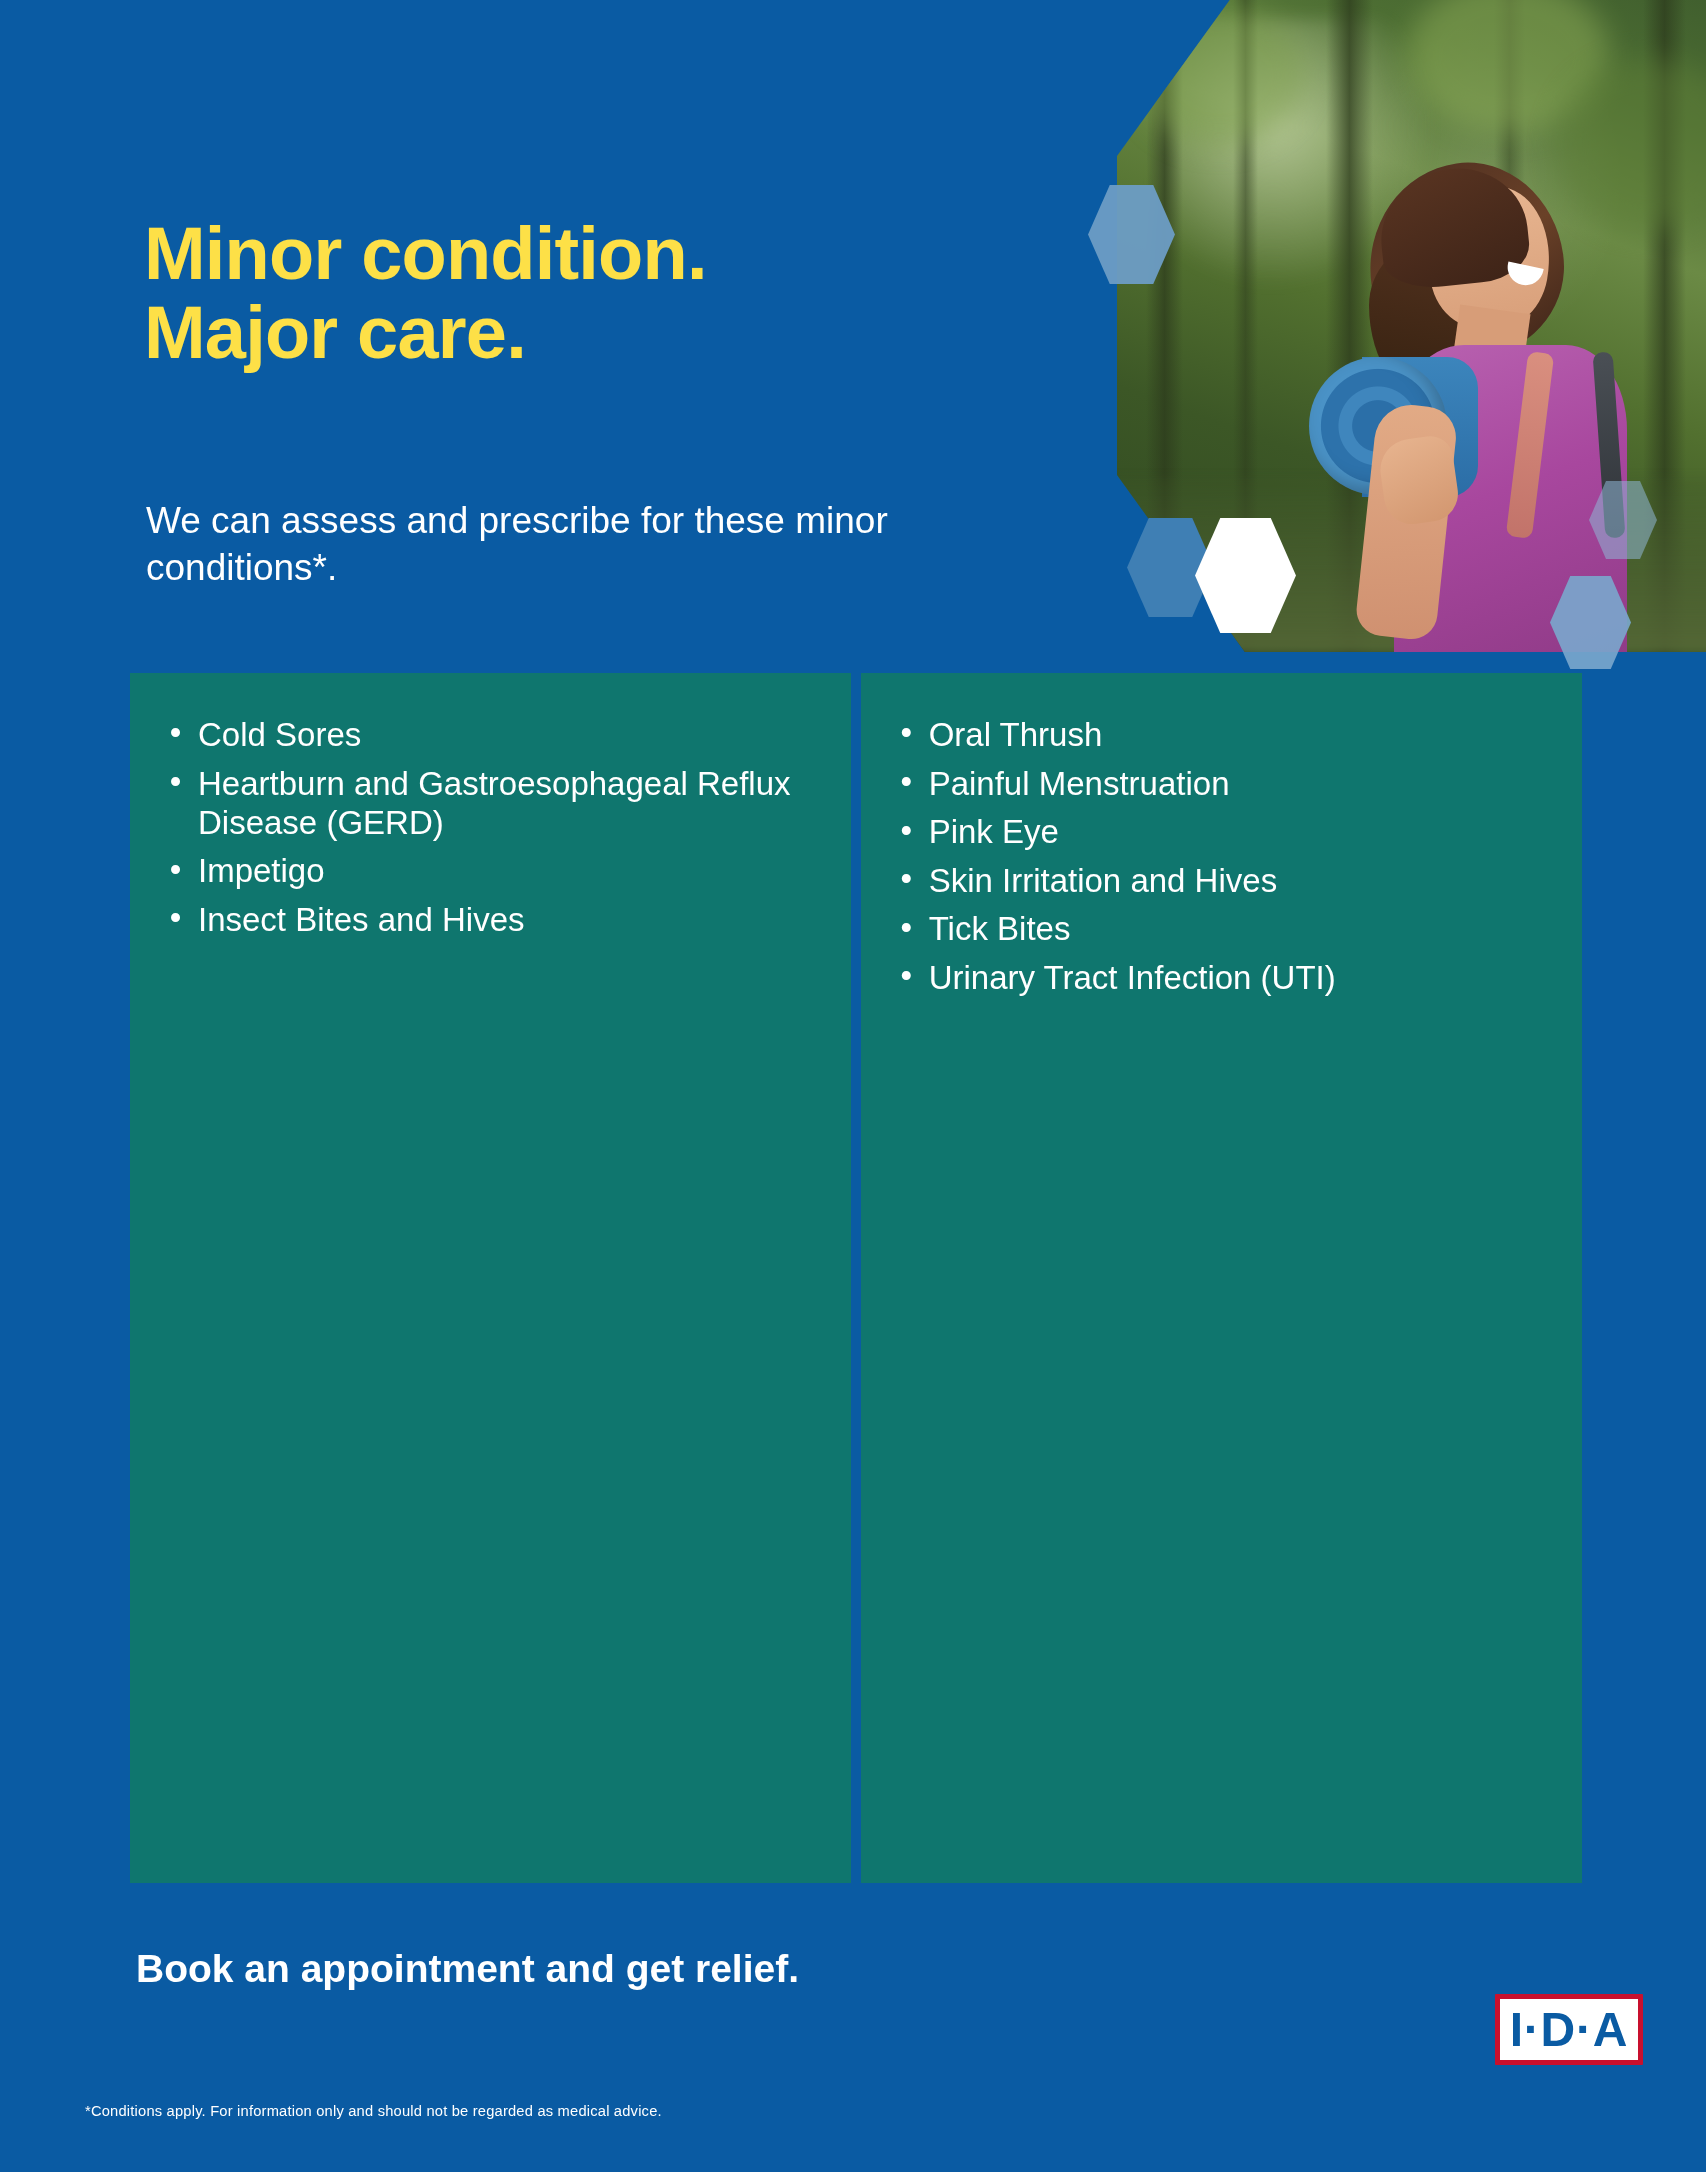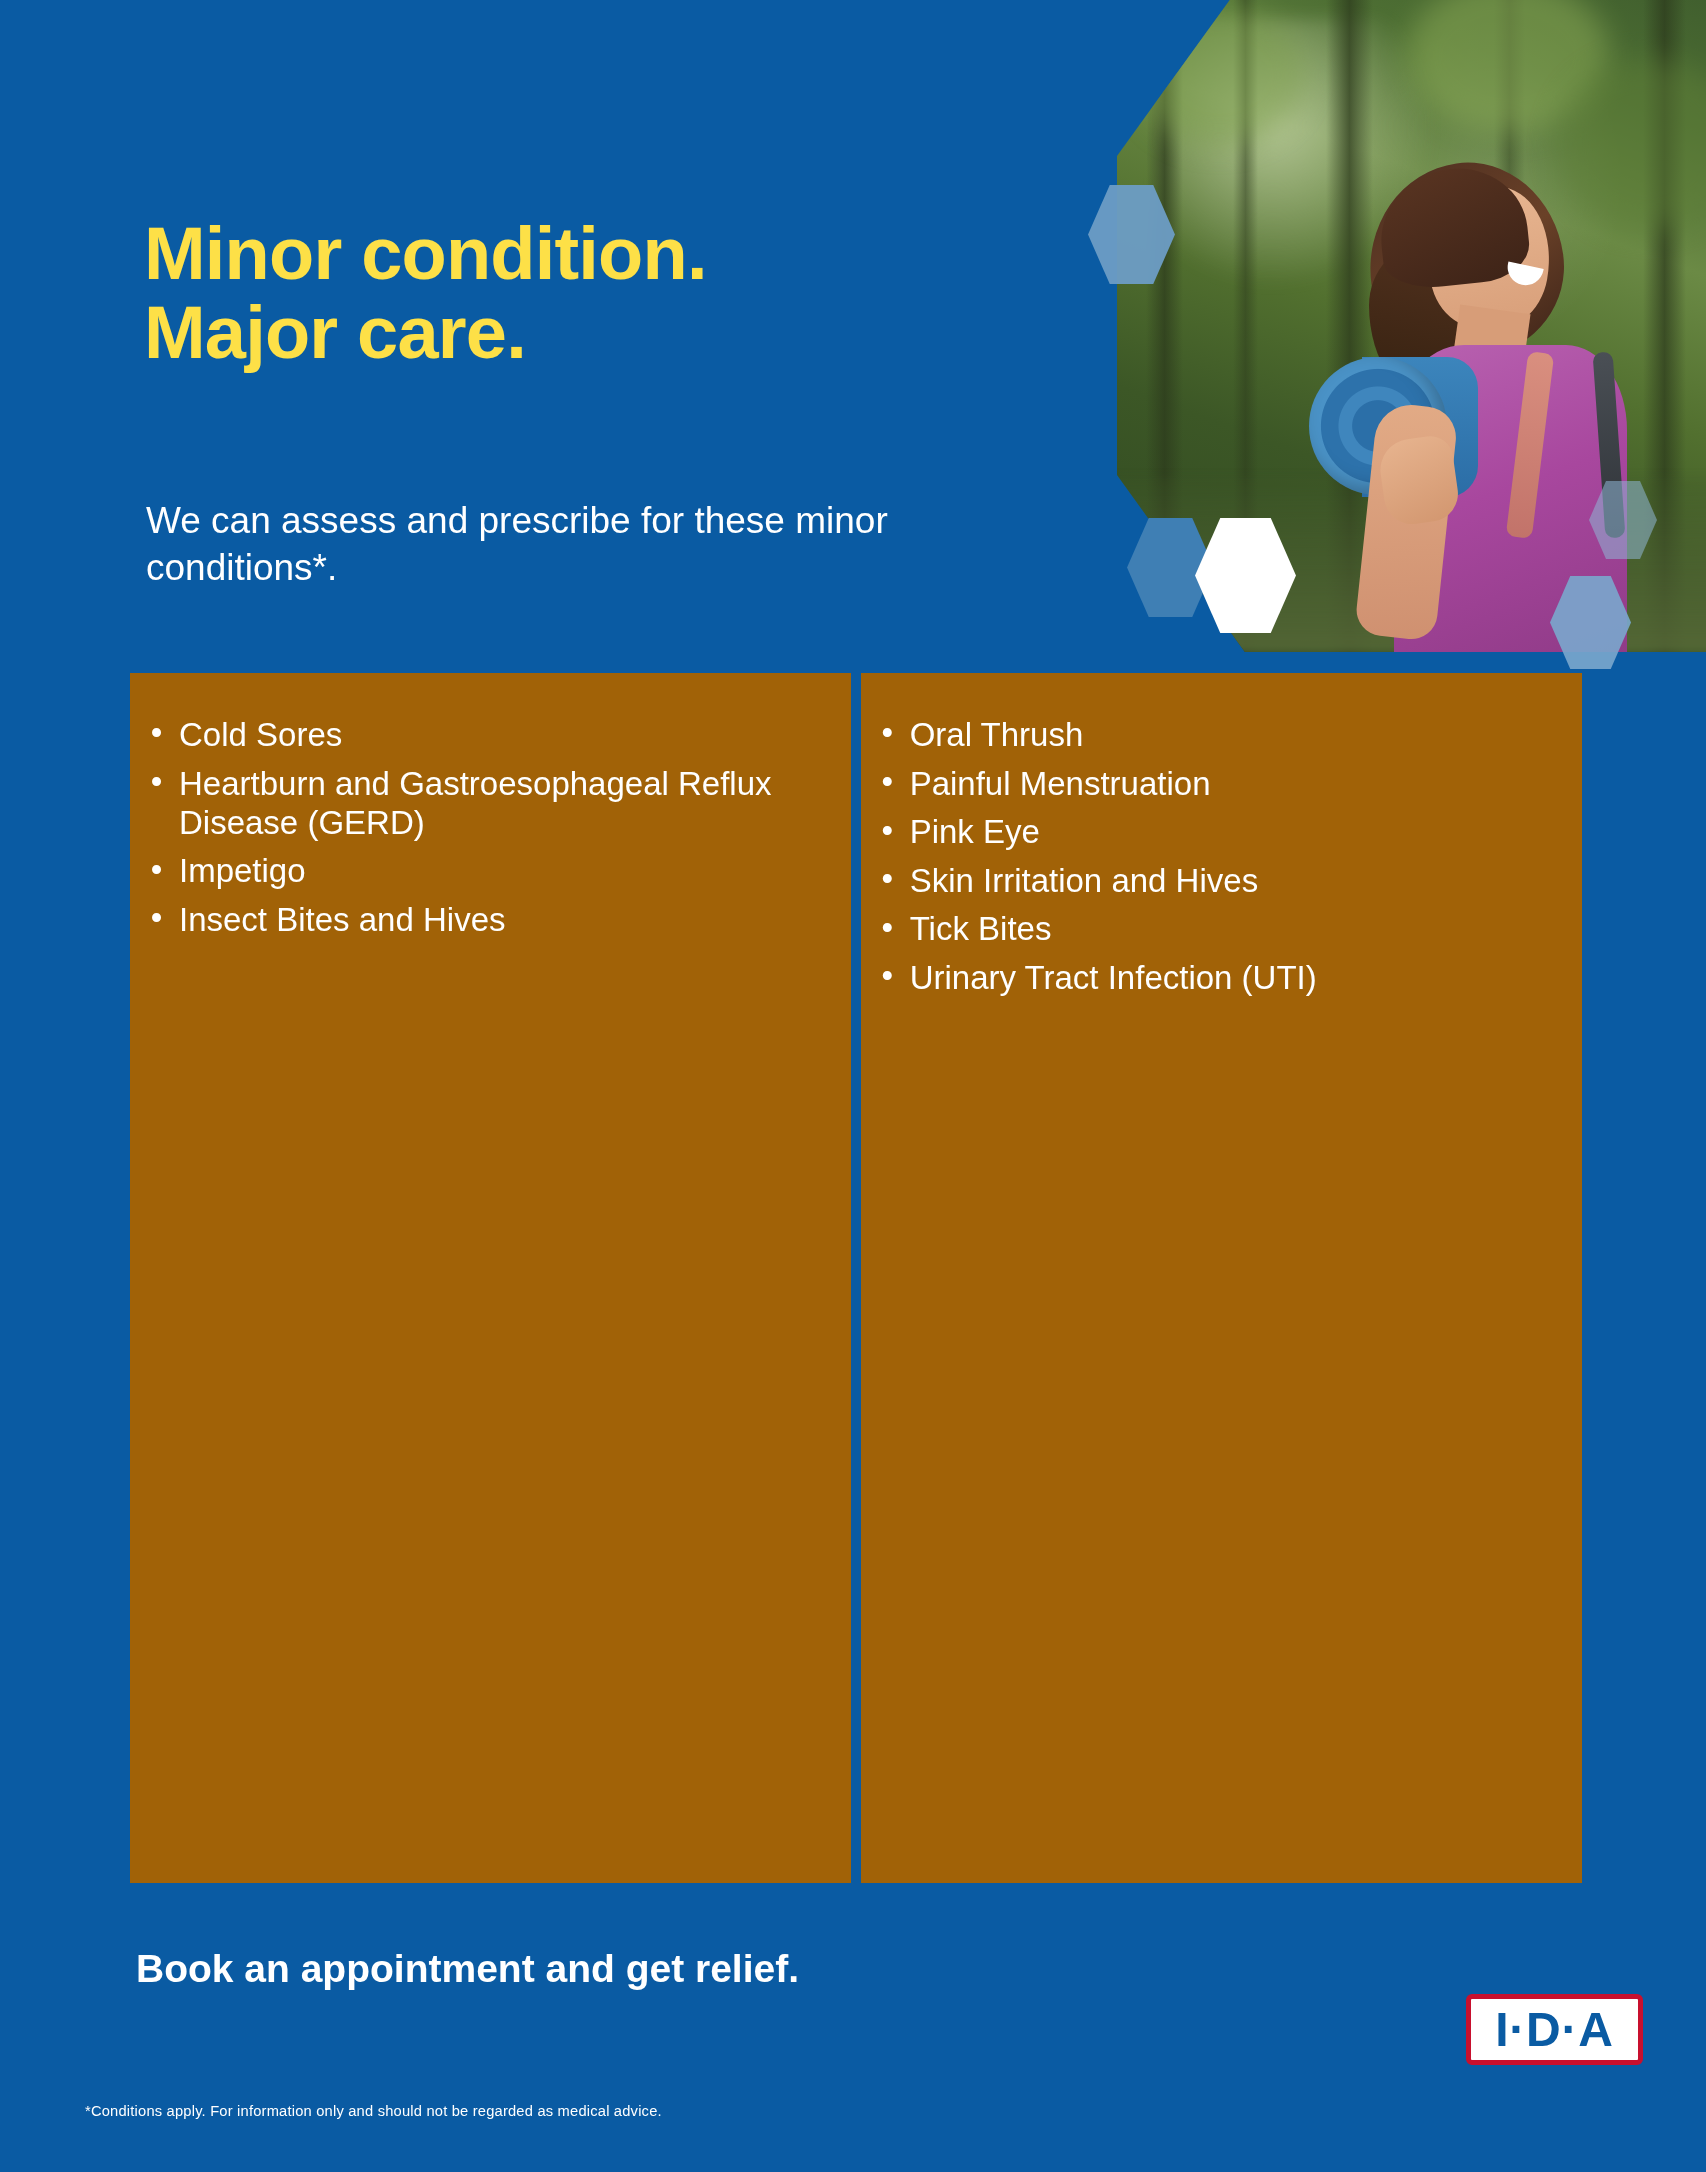--- a/index.html
+++ b/index.html
@@ -242,23 +242,23 @@
   .panels {
     position: absolute;
     left: 130px;
     top: 673px;
     width: 1452px;
     height: 1210px;
     display: flex;
     gap: 9.3px;
   }
   .panel {
-    background: #a16207;
+    background: #0f766e;
     flex: 1 1 0;
-    padding: 42px 31px 31px 13px;
+    padding: 42px 31px 31px 32px;
     box-sizing: border-box;
   }
   .panel ul {
     margin: 0;
     padding: 0;
     list-style: none;
   }
   .panel li {
     position: relative;
     color: #ffffff;
@@ -293,25 +293,25 @@
     color: #ffffff;
     font-size: 14.7px;
     letter-spacing: 0.2px;
   }
 
   
   .logo {
     position: absolute;
     right: 64px;
     top: 1994px;
-    width: 177px;
+    width: 148px;
     height: 71px;
     background: #ffffff;
     border: 5.4px solid #c8102e;
-    border-radius: 6px;
+    border-radius: 1px;
     display: flex;
     align-items: center;
     justify-content: center;
     box-sizing: border-box;
   }
   .logo-text {
     color: #0a5ba3;
     font-size: 48px;
     font-weight: bold;
     letter-spacing: 0.8px;

